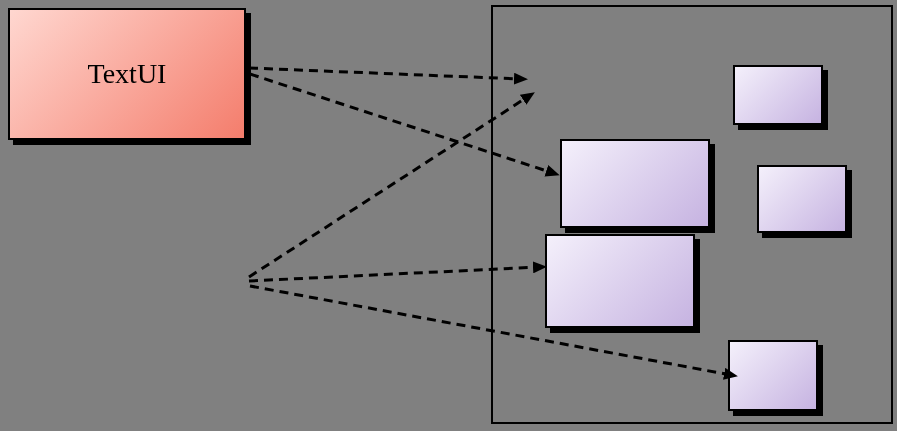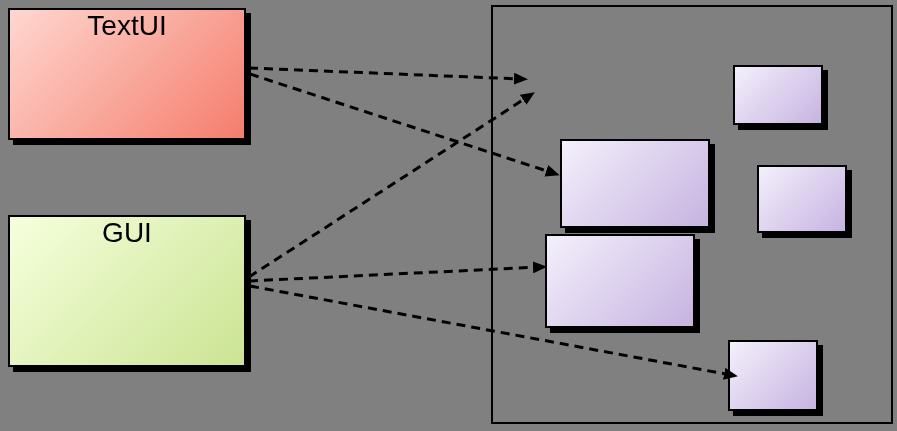--- a/index.html
+++ b/index.html
@@ -13,24 +13,25 @@
     position: relative;
     width: 897px;
     height: 431px;
     background: #808080;
   }
   .node {
     position: absolute;
     border: 2px solid #000;
     box-shadow: 5px 5px 0 #000;
     display: flex;
-    align-items: flex-start;
+    align-items: center;
     justify-content: center;
     font-size: 28px;
     color: #000;
+    font-family: Liberation Serif, serif;
   }
   .node-textui {
     left: 8px; top: 8px; width: 238px; height: 132px;
     background: linear-gradient(135deg, #ffd7d0 0%, #f47d6c 100%);
   }
   .node-gui {
     left: 8px; top: 215px; width: 238px; height: 152px;
     background: linear-gradient(135deg, #f6ffdd 0%, #cbe493 100%);
   }
   .boundary {
@@ -65,23 +66,20 @@
 </style>
 </head>
 <body>
 
 <div class="stage">
 
   <div class="node node-textui" style="background: linear-gradient(135deg, rgb(255, 215, 208) 0%, rgb(244, 125, 108) 100%);">
     <span>TextUI</span>
   </div>
 
-  <div class="node node-gui" style="background: linear-gradient(135deg, rgb(246, 255, 221) 0%, rgb(203, 228, 147) 100%);">
-    <span>GUI</span>
-  </div>
 
   <div class="boundary">
     <div class="purple box-top-right"></div>
     <div class="purple box-middle"></div>
     <div class="purple box-right"></div>
     <div class="purple box-lower"></div>
     <div class="purple box-bottom-right"></div>
   </div>
 
   <svg class="edges-layer" width="897" height="431" viewBox="0 0 897 431" xmlns="http://www.w3.org/2000/svg">

